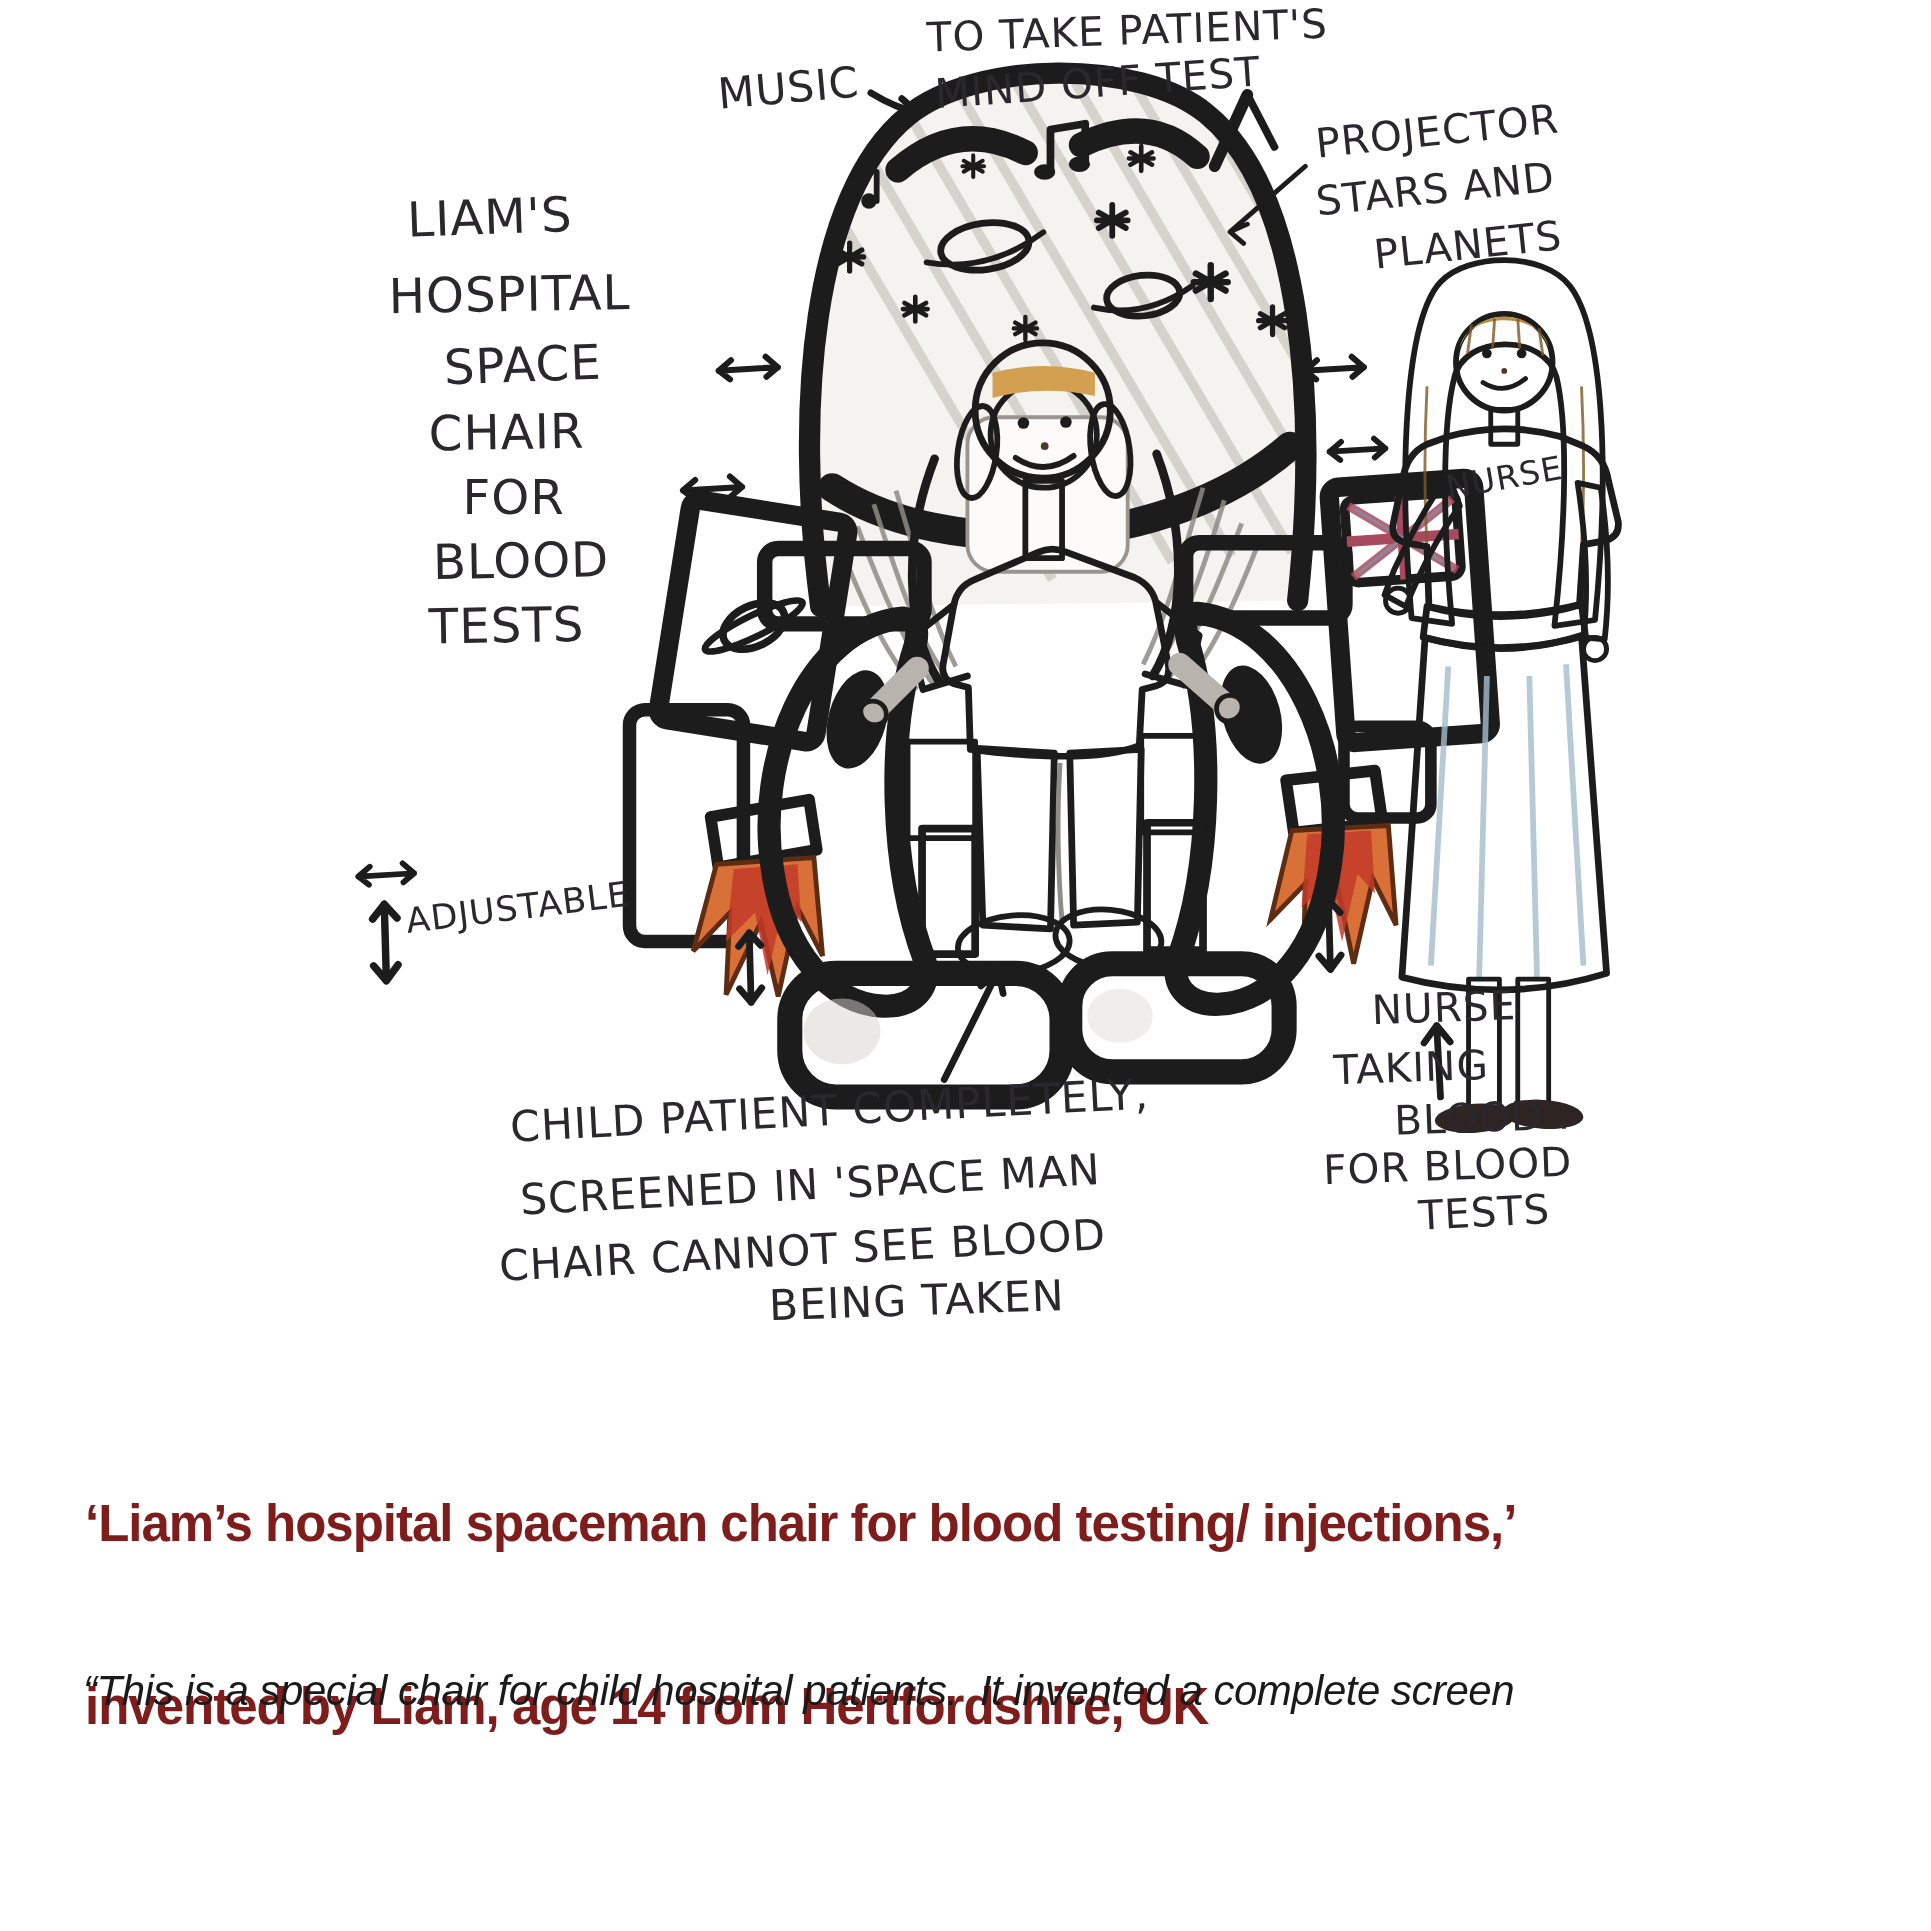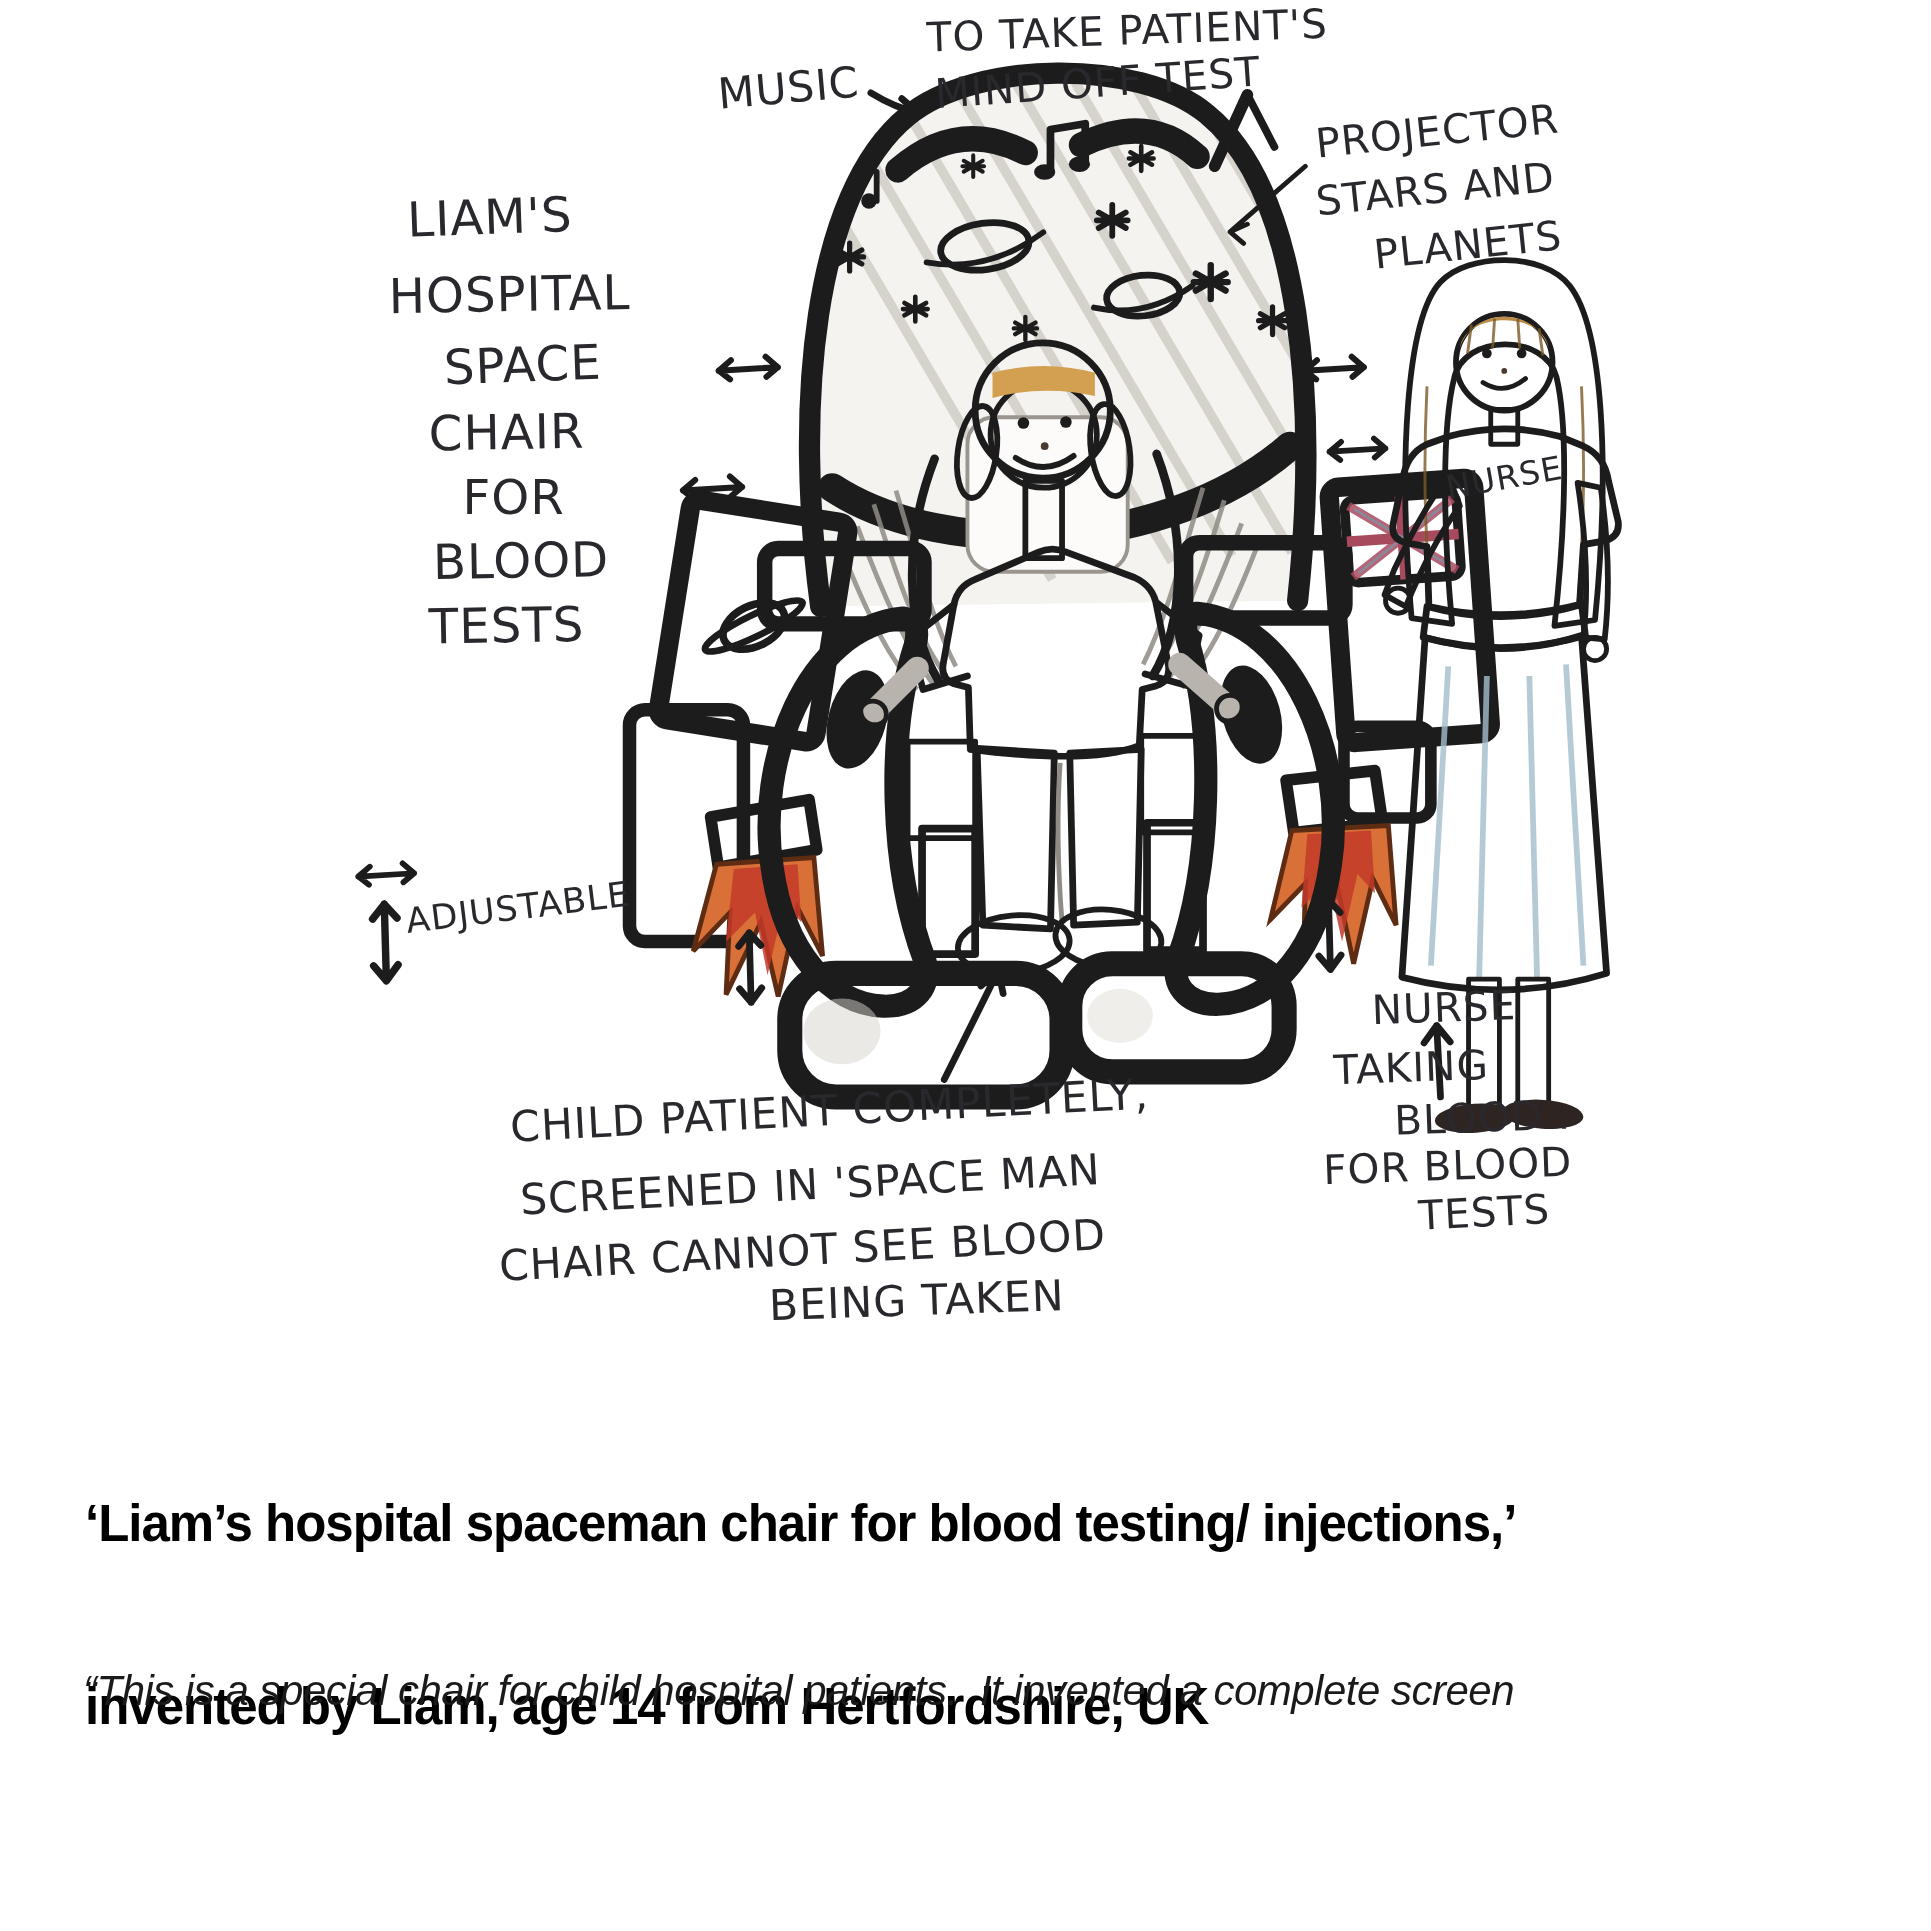--- a/index.html
+++ b/index.html
@@ -3,21 +3,21 @@
 <meta charset="utf-8">
 <style>
   html,body{margin:0;padding:0}
   body{width:1931px;height:1931px;background:#ffffff;overflow:hidden;position:relative;
        font-family:"Liberation Sans",sans-serif}
   .page{position:absolute;inset:0;background:#fff}
   svg.drawing{position:absolute;left:0;top:0}
   .ink{stroke:#1c1c1c;fill:none;stroke-linecap:round;stroke-linejoin:round}
   .hw{font-family:"DejaVu Sans",sans-serif;fill:#2a282d;letter-spacing:1px}
   .heading{position:absolute;left:85px;top:1371px;font-weight:bold;font-size:51px;line-height:61px;
-           color:#000000;letter-spacing:-1px;white-space:pre}
+           color:#7f1d1d;letter-spacing:-1px;white-space:pre}
   .quote{position:absolute;left:83px;top:1558px;font-style:italic;font-size:42px;line-height:53px;
          color:#1a1a1a;letter-spacing:-0.5px;white-space:pre}
   .quote div,.heading div{white-space:pre}
 </style>
 </head>
 <body>
 
 <div class="page">
 
 <svg class="drawing" width="1931" height="1352" viewBox="0 0 2000 1400">

